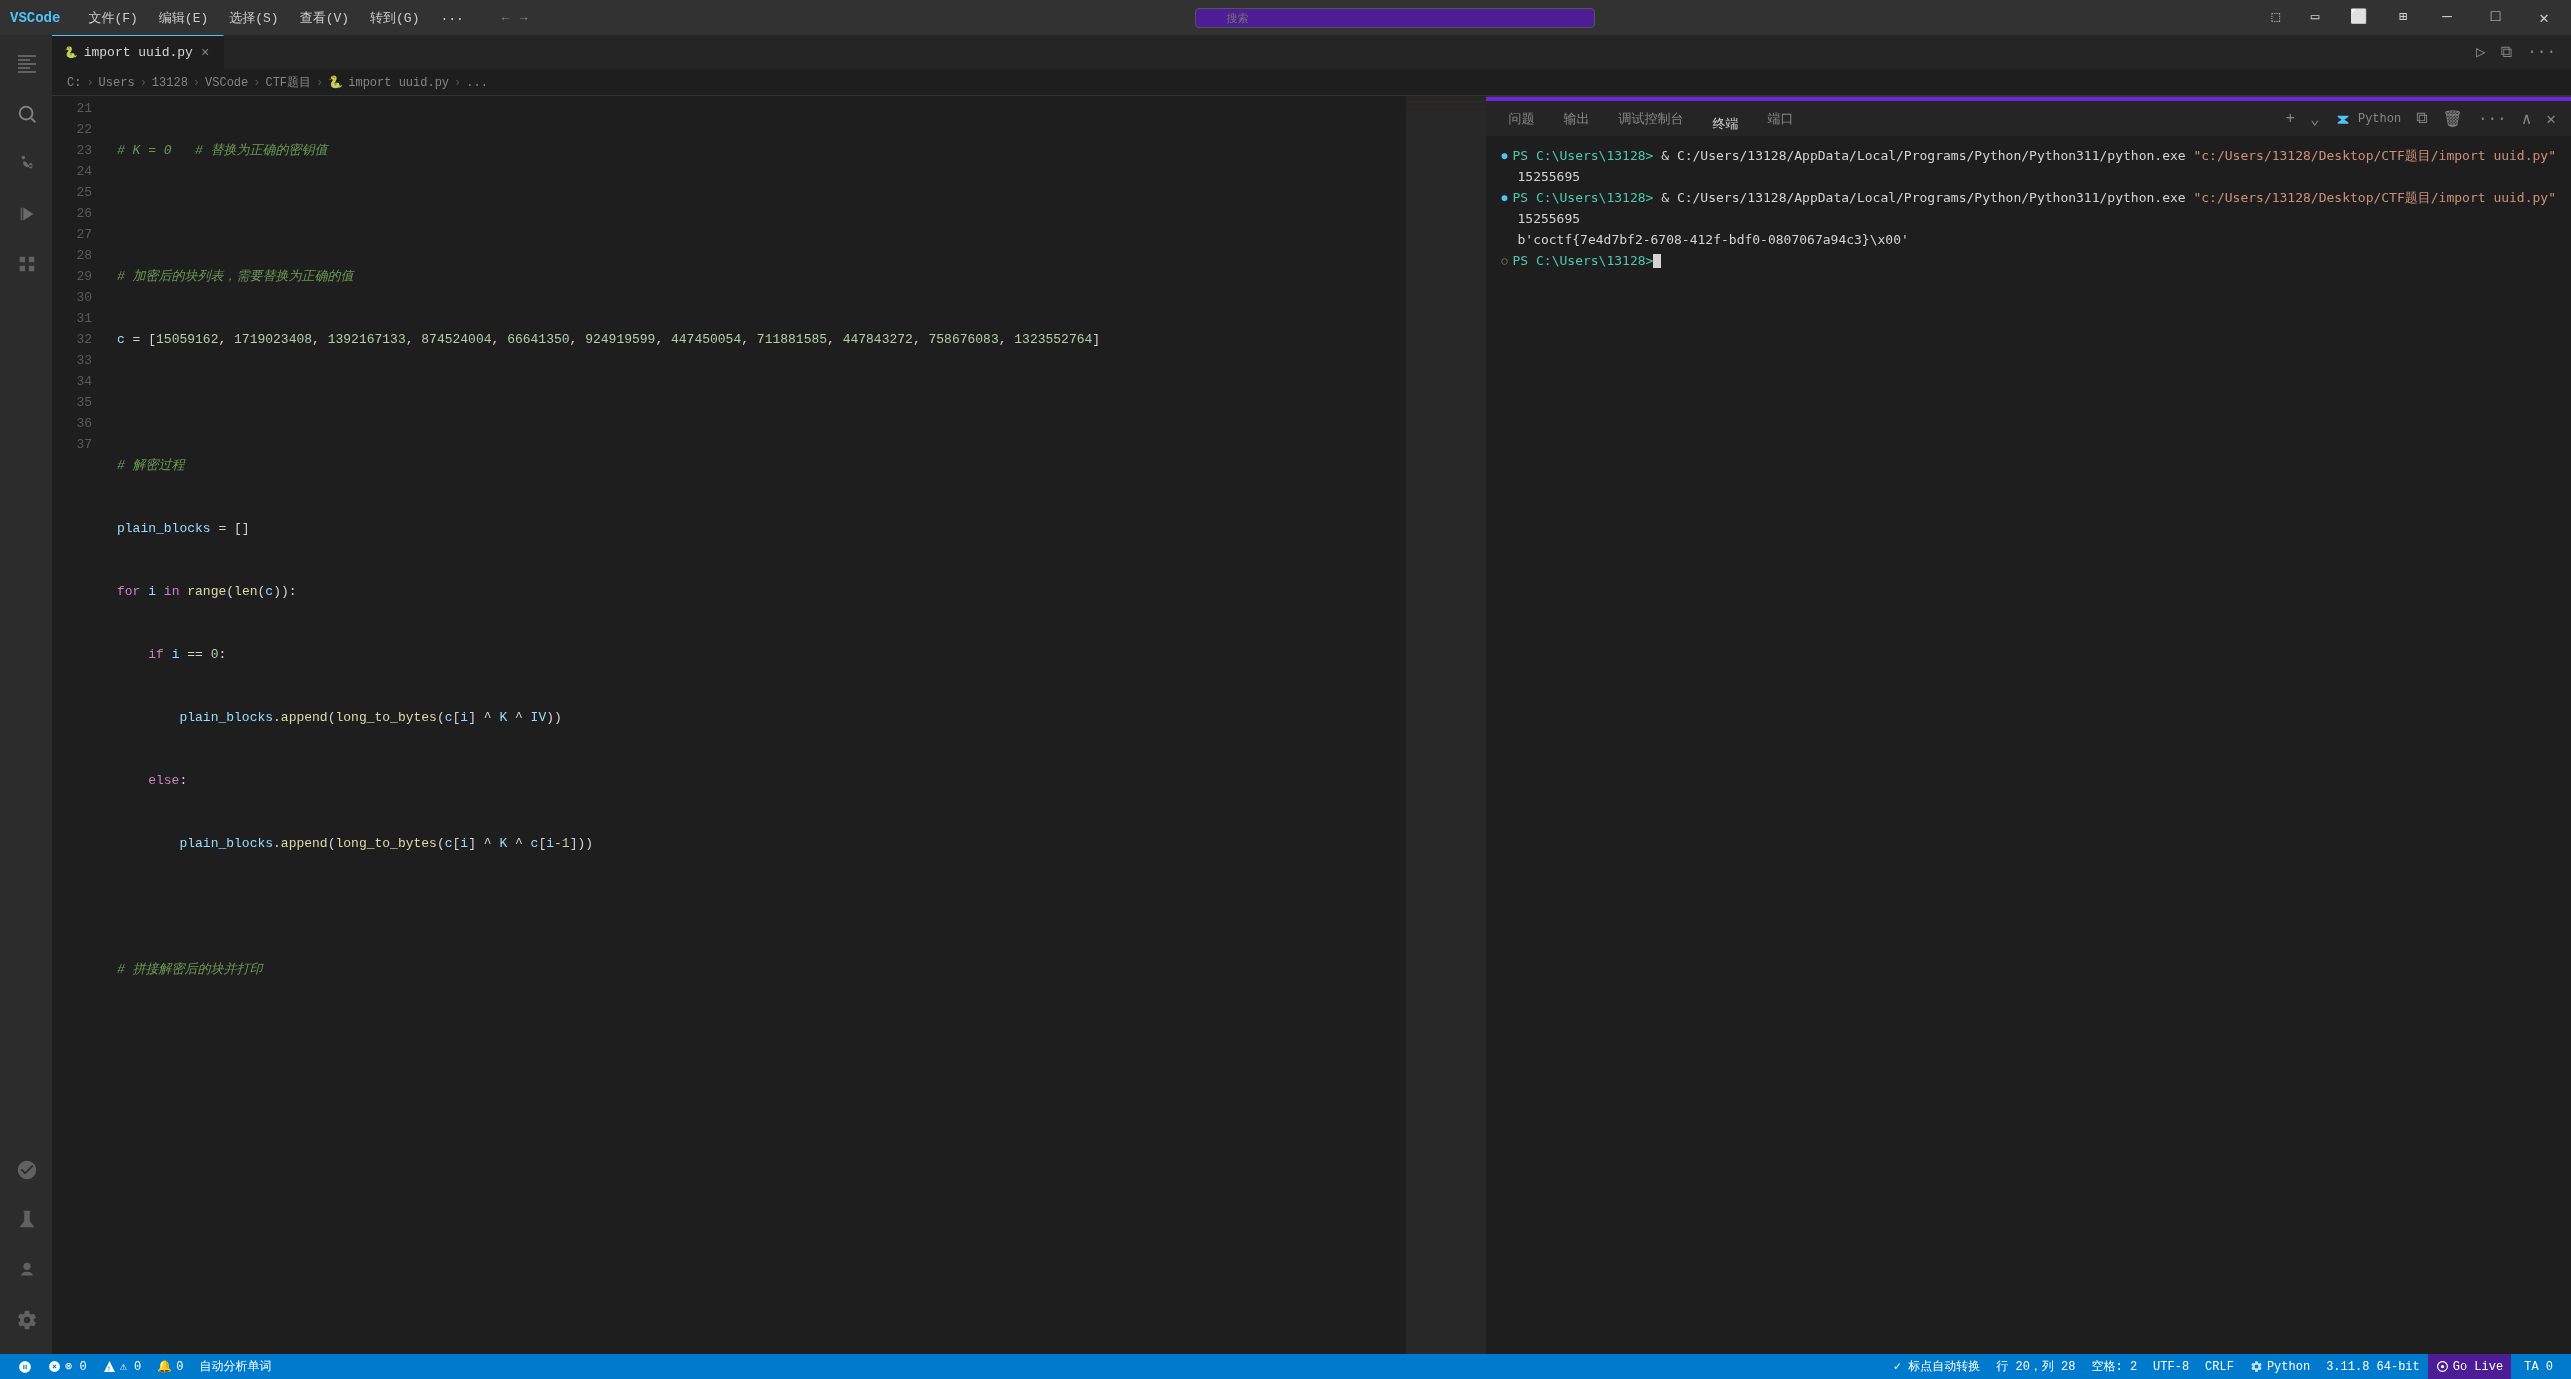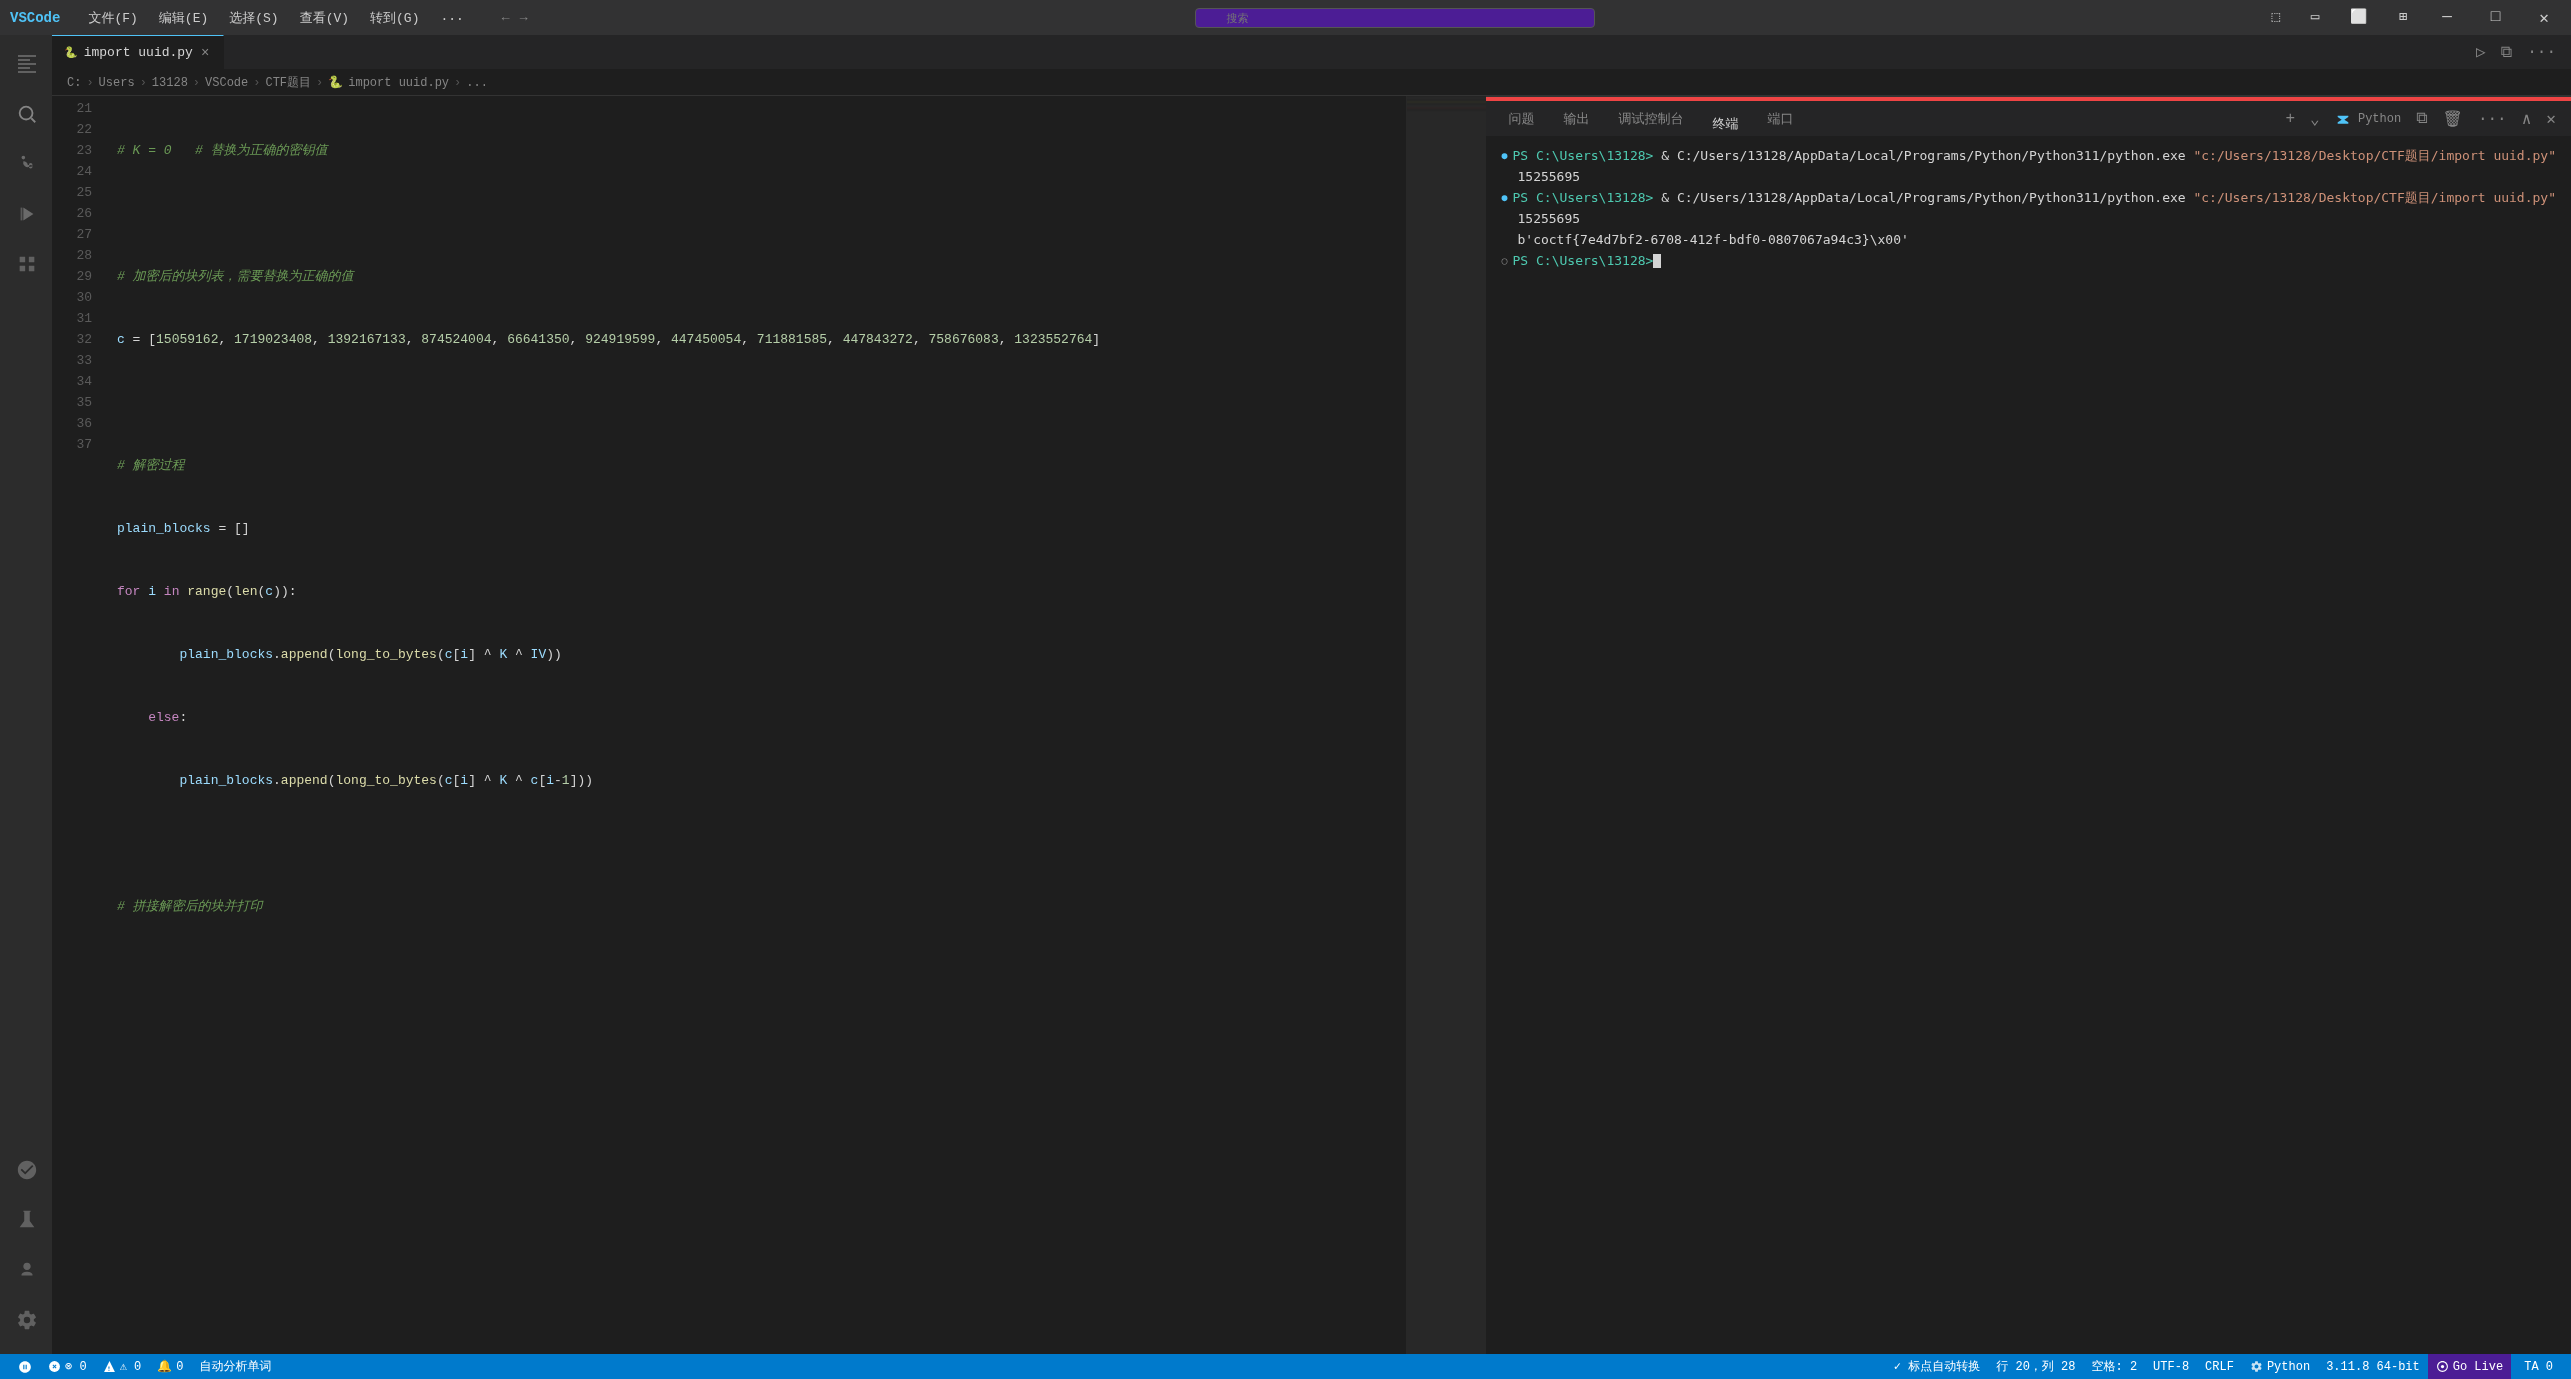--- a/index.html
+++ b/index.html
@@ -224,21 +224,21 @@
     .fn { color: #dcdcaa; }
     .num { color: #b5cea8; }
     .comment { color: #6a9955; font-style: italic; }
     .var { color: #9cdcfe; }
     .op { color: #d4d4d4; }
     .punct { color: #d4d4d4; }
 
     
     .terminal-area {
       height: 380px;
-      background: #ef4444;
+      background: #6d28d9;
       display: flex;
       flex-direction: column;
       flex-shrink: 0;
       border-top: 1px solid #333;
     }
     .terminal-tabs {
       height: 35px;
       background: #252526;
       display: flex;
       align-items: center;
@@ -465,20 +465,21 @@
         </div>
         <div class="code-content">
           <div class="code-line"><span class="comment"># K = 0   # 替换为正确的密钥值</span></div>
           <div class="code-line">&nbsp;</div>
           <div class="code-line"><span class="comment"># 加密后的块列表，需要替换为正确的值</span></div>
           <div class="code-line"><span class="var">c</span><span class="op"> = </span><span class="punct">[</span><span class="num">15059162</span><span class="punct">, </span><span class="num">1719023408</span><span class="punct">, </span><span class="num">1392167133</span><span class="punct">, </span><span class="num">874524004</span><span class="punct">, </span><span class="num">66641350</span><span class="punct">, </span><span class="num">924919599</span><span class="punct">, </span><span class="num">447450054</span><span class="punct">, </span><span class="num">711881585</span><span class="punct">, </span><span class="num">447843272</span><span class="punct">, </span><span class="num">758676083</span><span class="punct">, </span><span class="num">1323552764</span><span class="punct">]</span></div>
           <div class="code-line">&nbsp;</div>
           <div class="code-line"><span class="comment"># 解密过程</span></div>
           <div class="code-line"><span class="var">plain_blocks</span><span class="op"> = </span><span class="punct">[]</span></div>
           <div class="code-line"><span class="kw">for</span><span class="op"> </span><span class="var">i</span><span class="op"> </span><span class="kw">in</span><span class="op"> </span><span class="fn">range</span><span class="punct">(</span><span class="fn">len</span><span class="punct">(</span><span class="var">c</span><span class="punct">)):</span></div>
+          <div class="code-line"><span class="op">    </span><span class="kw">if</span><span class="op"> </span><span class="var">i</span><span class="op"> == </span><span class="num">0</span><span class="punct">:</span></div>
           <div class="code-line"><span class="op">        </span><span class="var">plain_blocks</span><span class="punct">.</span><span class="fn">append</span><span class="punct">(</span><span class="fn">long_to_bytes</span><span class="punct">(</span><span class="var">c</span><span class="punct">[</span><span class="var">i</span><span class="punct">]</span><span class="op"> ^ </span><span class="var">K</span><span class="op"> ^ </span><span class="var">IV</span><span class="punct">))</span></div>
           <div class="code-line"><span class="op">    </span><span class="kw">else</span><span class="punct">:</span></div>
           <div class="code-line"><span class="op">        </span><span class="var">plain_blocks</span><span class="punct">.</span><span class="fn">append</span><span class="punct">(</span><span class="fn">long_to_bytes</span><span class="punct">(</span><span class="var">c</span><span class="punct">[</span><span class="var">i</span><span class="punct">]</span><span class="op"> ^ </span><span class="var">K</span><span class="op"> ^ </span><span class="var">c</span><span class="punct">[</span><span class="var">i</span><span class="op">-</span><span class="num">1</span><span class="punct">]))</span></div>
           <div class="code-line">&nbsp;</div>
           <div class="code-line"><span class="comment"># 拼接解密后的块并打印</span></div>
           
           
           
         </div>
         <div class="minimap">

